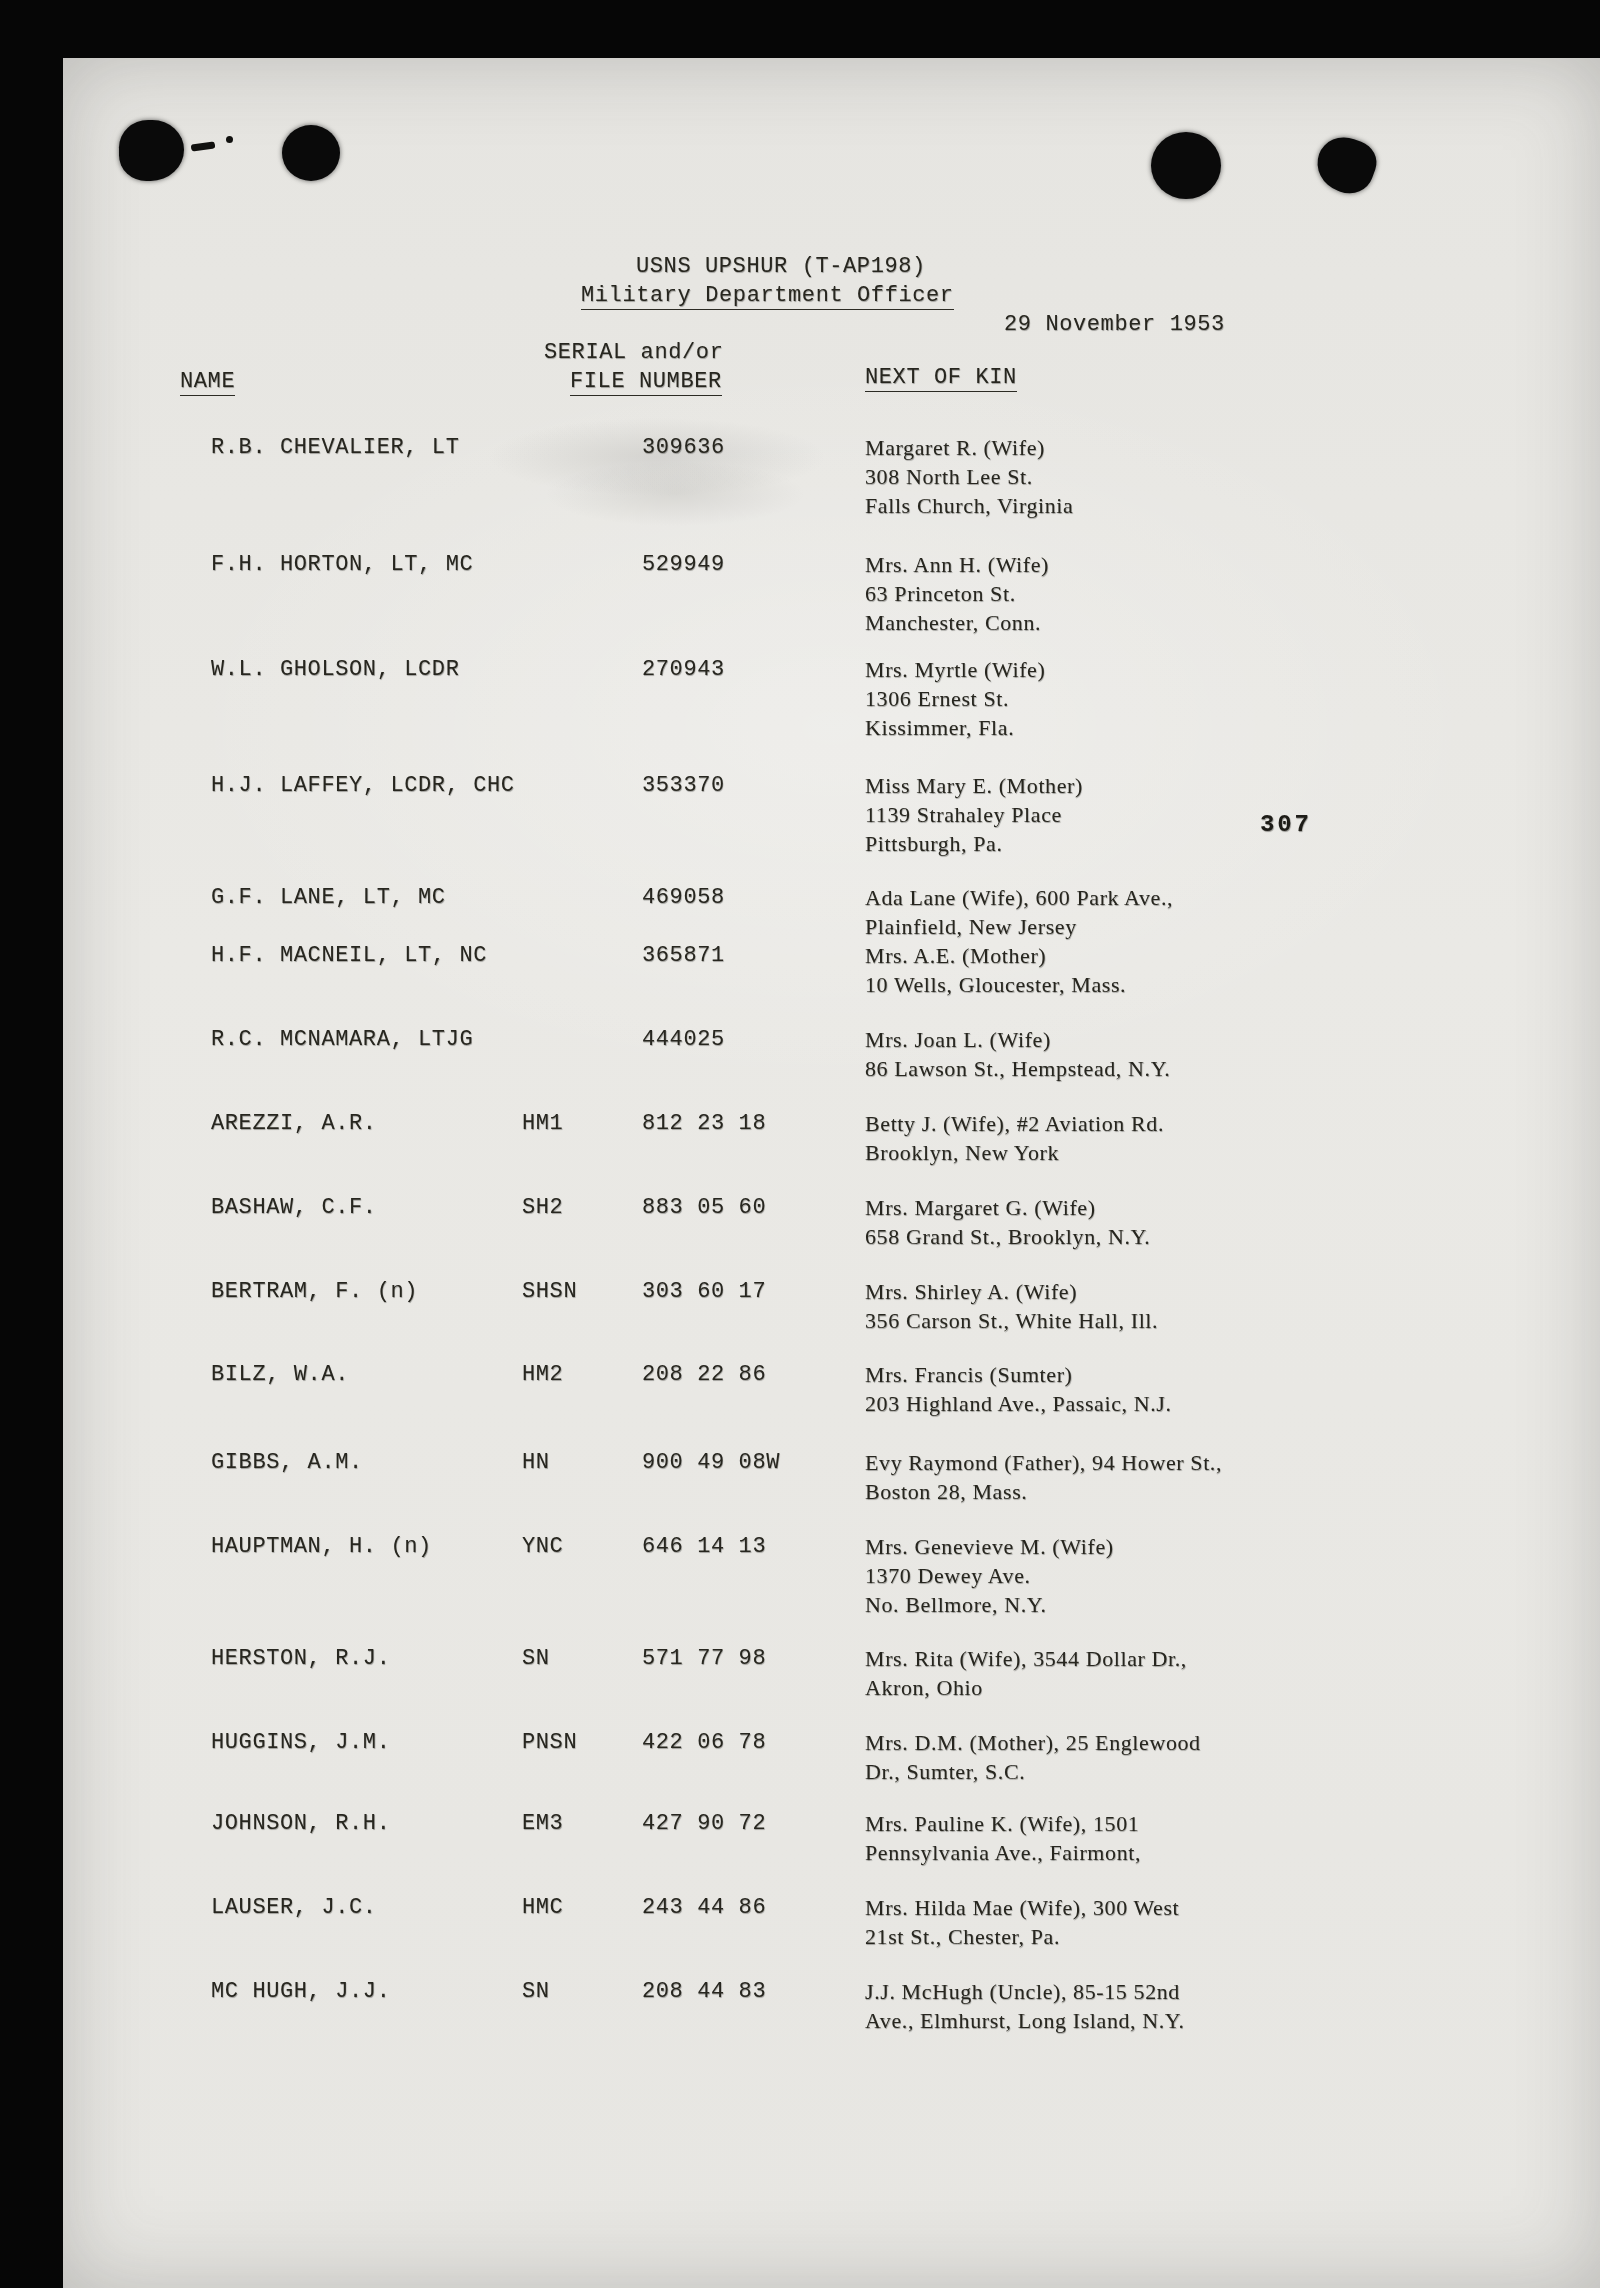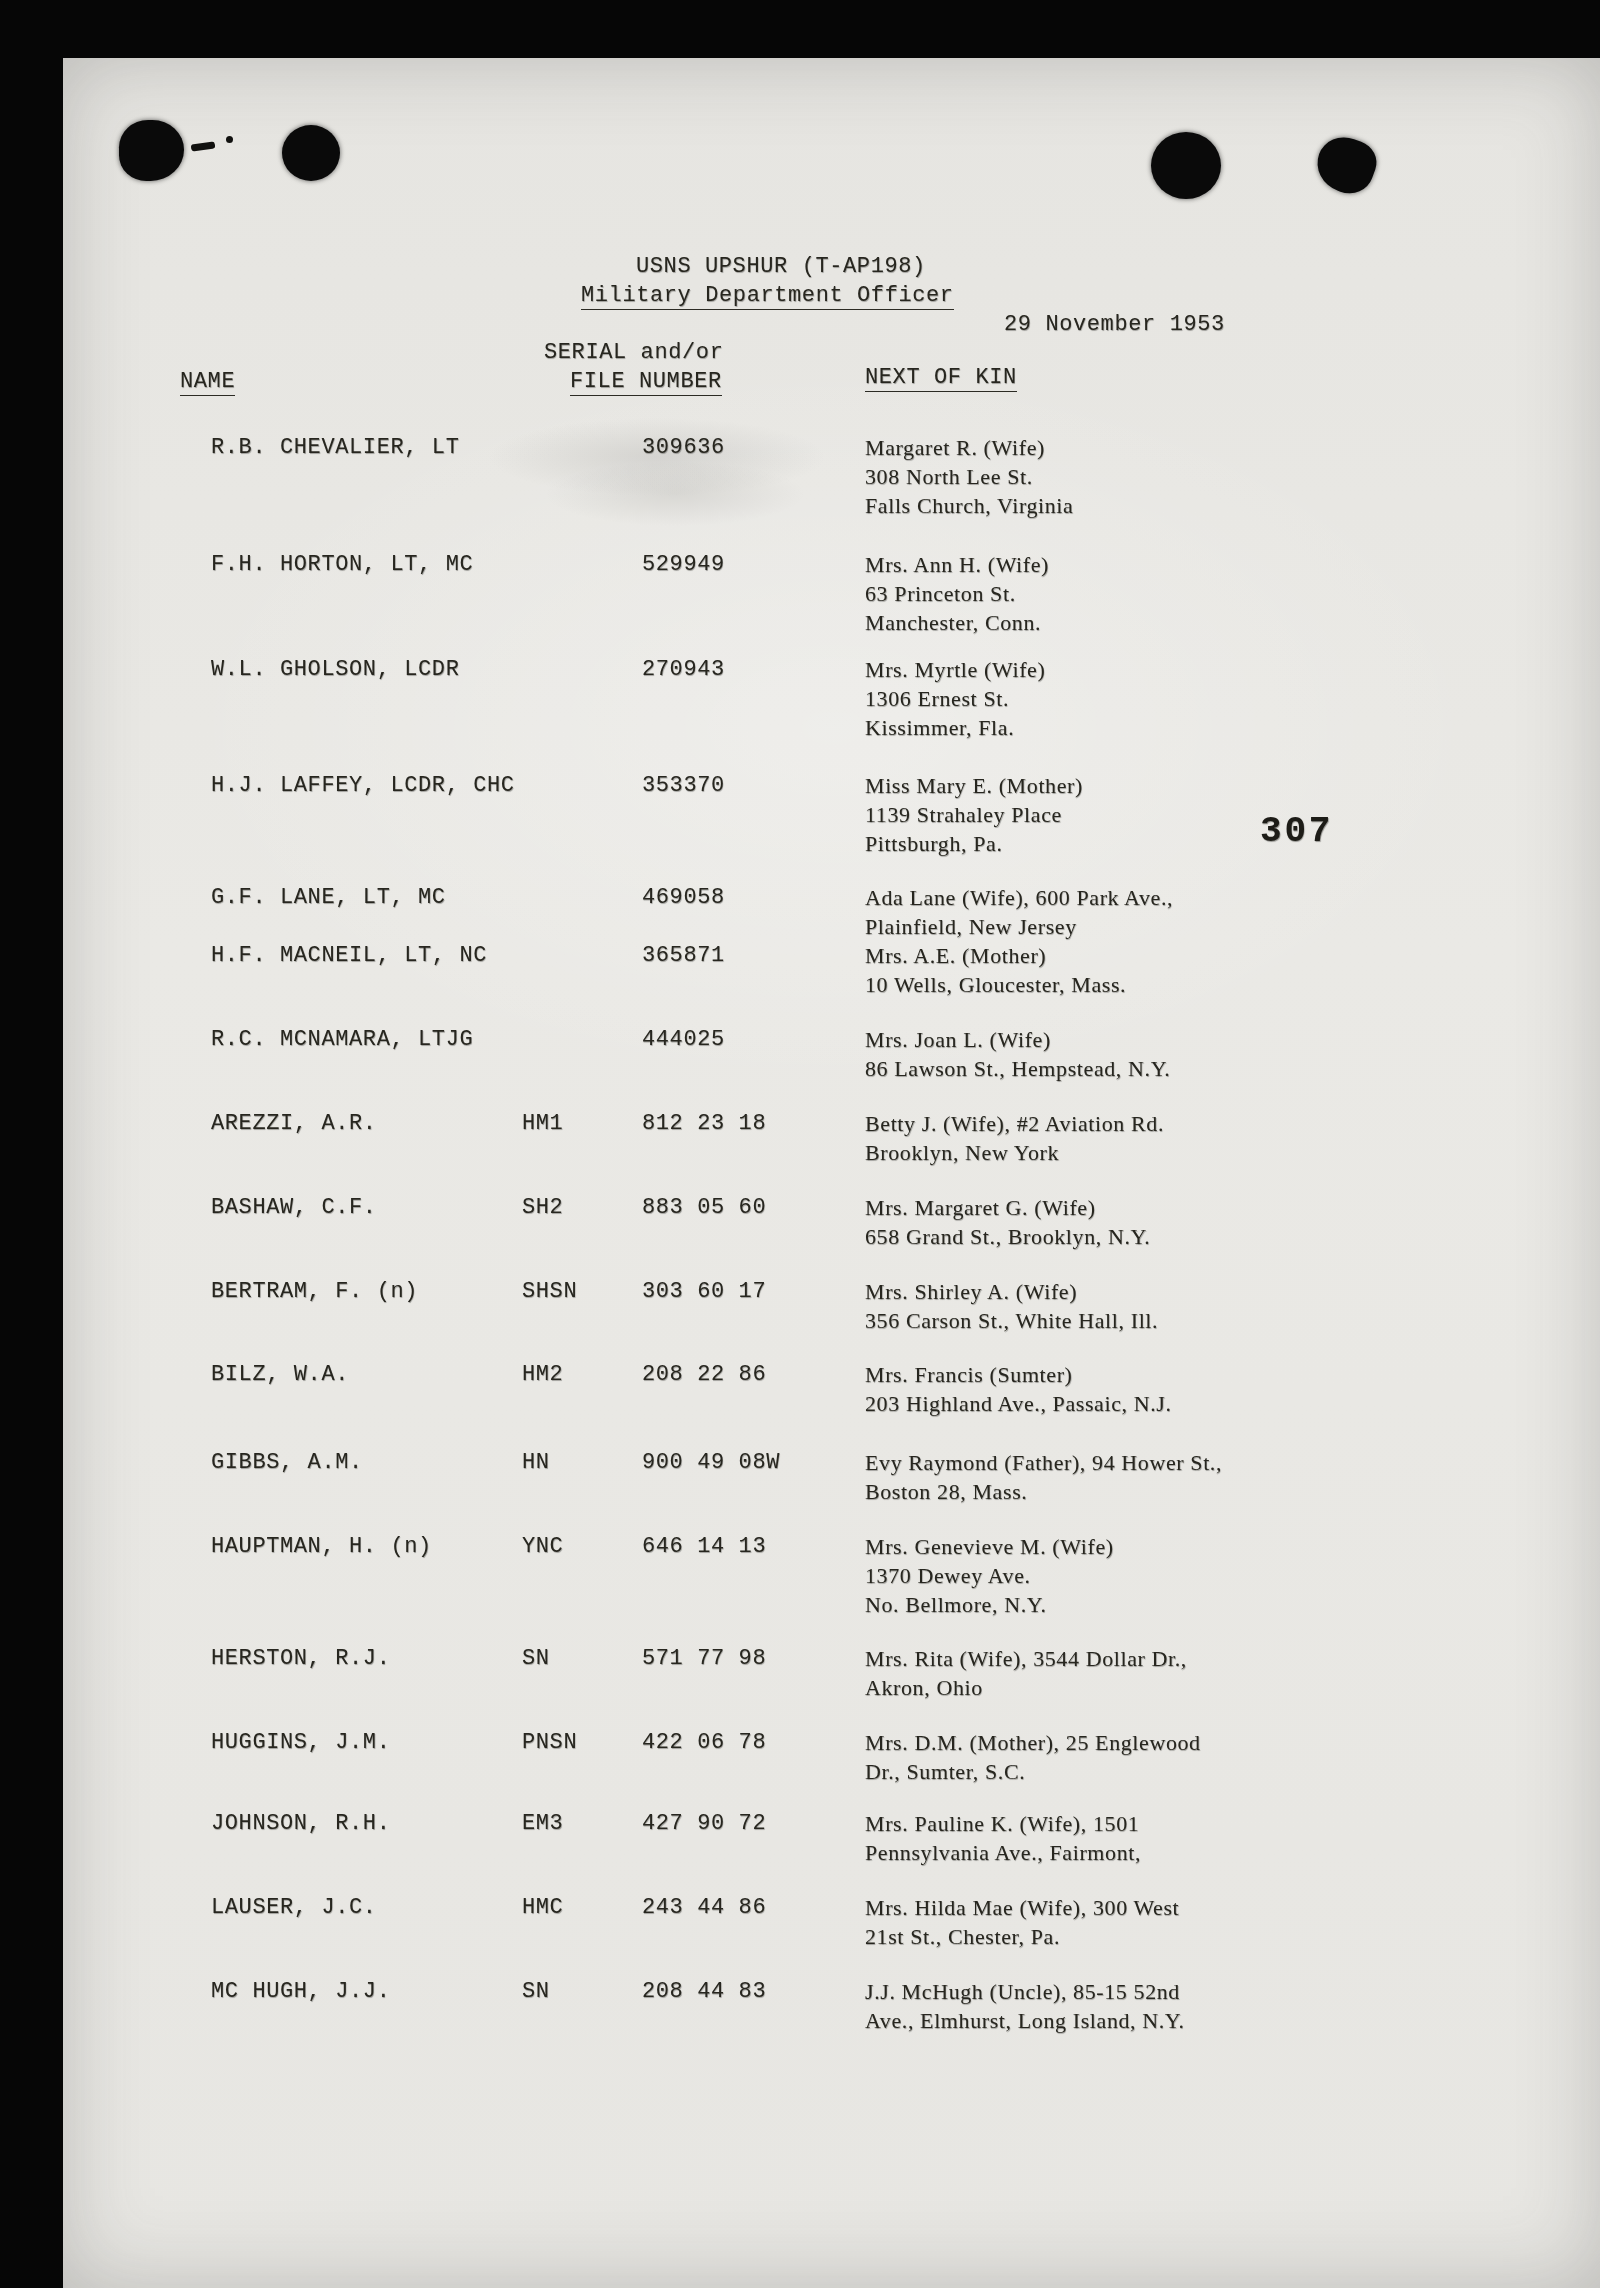--- a/index.html
+++ b/index.html
@@ -29,21 +29,21 @@
   .row{position:absolute;left:0;top:0;width:100%;height:0;}
   .cell{position:absolute;white-space:pre;
     font-size:22px;line-height:29px;letter-spacing:0.6px;color:#27261f;
     text-shadow:0.6px 0.6px 0.7px rgba(30,30,25,0.35);}
   .cell.name{left:117px;margin-left:31px;}
   .cell.rate{left:459px;}
   .cell.serial{left:531px;margin-left:48px;}
   .cell.kin{left:802px;font-family:Liberation Serif, serif;}
   .page-number{
     position:absolute;left:1197px;top:753px;
-    font-size:36px;font-weight:bold;letter-spacing:2.8px;color:#1d1c17;
+    font-size:24px;font-weight:bold;letter-spacing:2.8px;color:#1d1c17;
     text-shadow:0.7px 0.8px 0.9px rgba(20,20,15,0.4);
     font-family:Liberation Mono, monospace;
   }
   .hole{
     position:absolute;background:#0a0a0a;border-radius:50%;
     box-shadow:0 0 5.6px rgba(0,0,0,0.6);
   }
   .hole.h1{left:56px;top:62px;width:65px;height:61px;border-radius:48% 52% 55% 45%;}
   .hole.h2{left:219px;top:67px;width:58px;height:56px;}
   .hole.h3{left:1088px;top:74px;width:70px;height:67px;}

